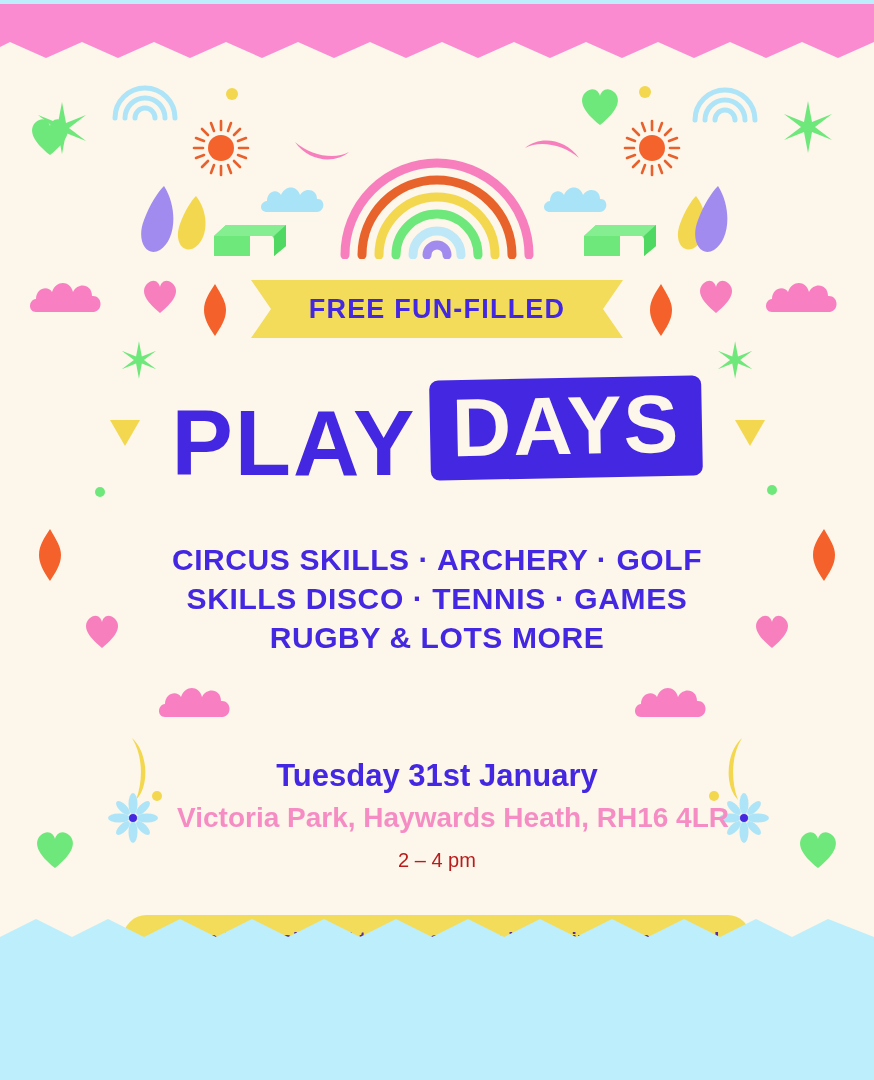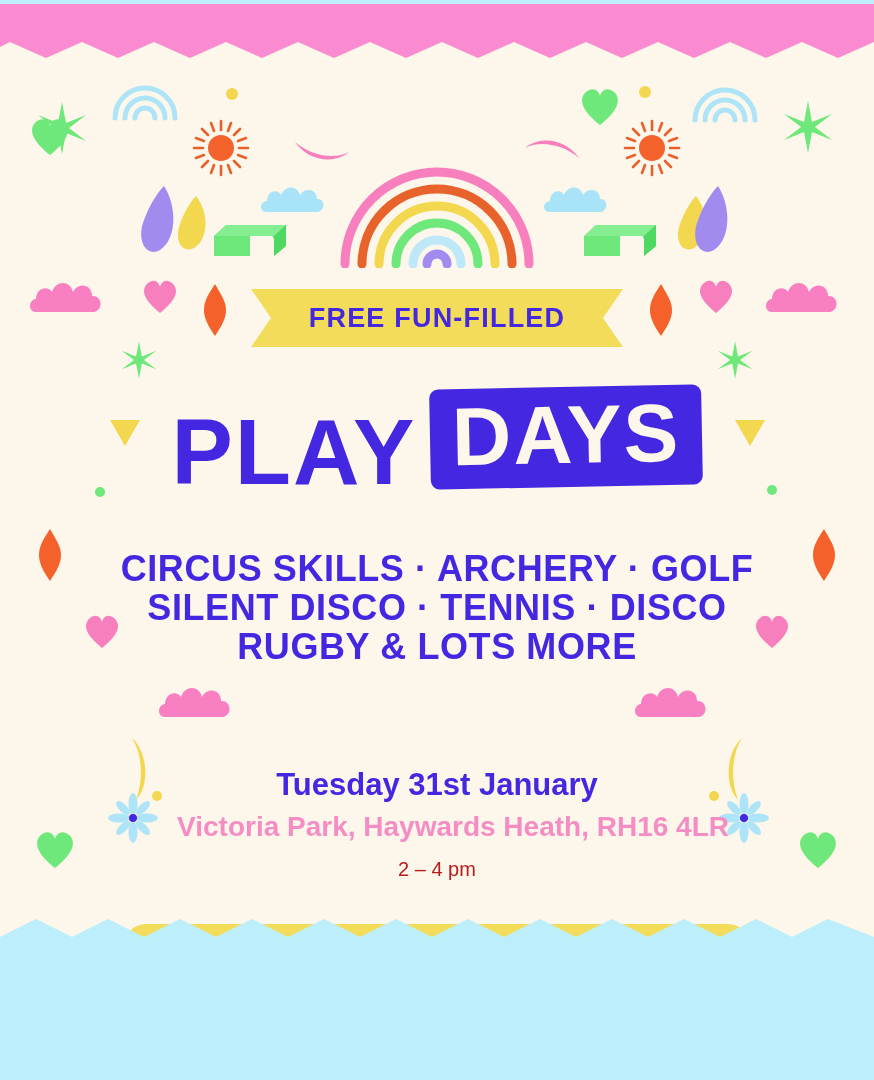--- a/index.html
+++ b/index.html
@@ -50,21 +50,21 @@
     top: 0; left: 0;
     width: 874px;
     height: 1080px;
     z-index: 1;
     pointer-events: none;
   }
 
   
   .content {
     position: absolute;
-    top: 16px; left: 0;
+    top: 7px; left: 0;
     width: 874px;
     height: 764px;
     z-index: 2;
   }
 
   
   .rainbow {
     position: absolute;
     left: 337px;
     top: 148px;
@@ -133,21 +133,21 @@
 
   
   .activities {
     position: absolute;
     left: 0;
     top: 533px;
     width: 874px;
     text-align: center;
   }
   .activity-line {
-    font-size: 36px;
+    font-size: 30px;
     font-weight: bold;
     color: #4427E0;
     letter-spacing: 0.6px;
     line-height: 39px;
     font-family: "Liberation Sans", sans-serif;
   }
 
   
   .date-block {
     position: absolute;
@@ -530,21 +530,21 @@
 
     <div class="title-row">
       <span class="title-play">PLAY</span>
       <span class="title-days-box">
         <span class="title-days">DAYS</span>
       </span>
     </div>
 
     <div class="activities">
       <div class="activity-line">CIRCUS SKILLS · ARCHERY · GOLF</div>
-      <div class="activity-line">SILENT DISCO · TENNIS · DISCO</div>
+      <div class="activity-line">SKILLS DISCO · TENNIS · GAMES</div>
       <div class="activity-line">RUGBY &amp; LOTS MORE</div>
     </div>
 
     <div class="date-block">
       <div class="date-line">Tuesday 31st January</div>
       <div class="venue-line">Victoria Park, Haywards Heath, RH16 4LR</div>
       <div class="time-line">2 – 4 pm</div>
     </div>
 
     <div class="pill">

